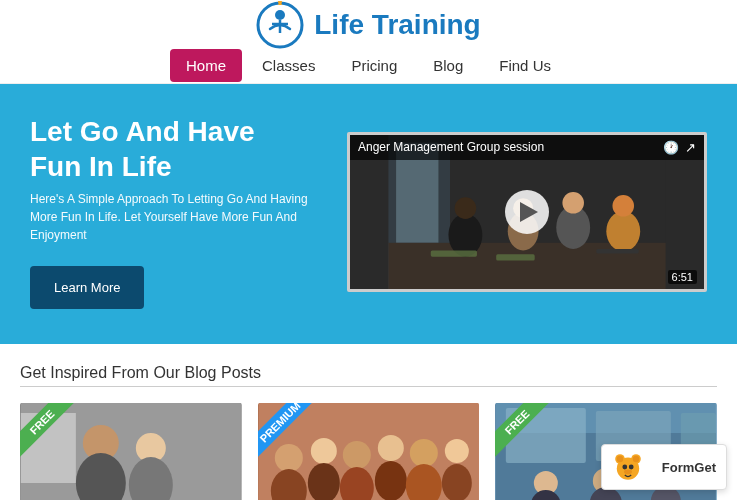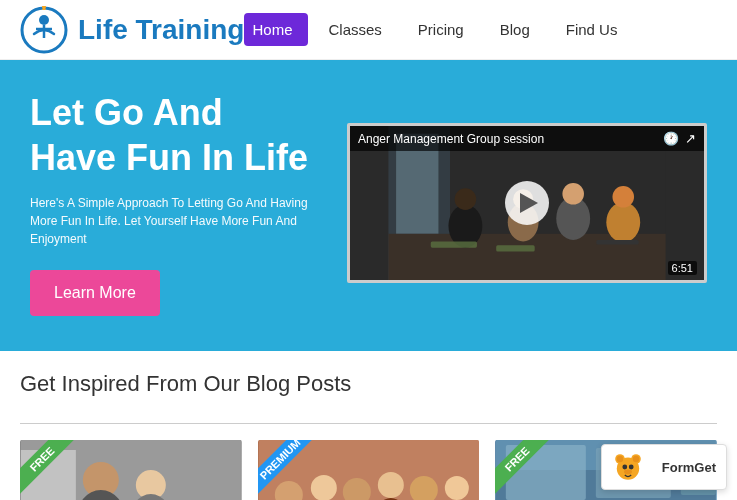--- a/index.html
+++ b/index.html
@@ -2,25 +2,26 @@
 <html><head>
   <meta charset="utf-8">
   <style>
     * { margin: 0; padding: 0; box-sizing: border-box; }
     body { font-family: Arial, sans-serif; width: 737px; background: #fff; overflow: hidden; }
 
     
     .header {
       display: flex;
       align-items: center;
-      justify-content: flex-start;
+      justify-content: center;
       padding: 12px 20px;
       background: #fff;
       border-bottom: 1px solid #eee;
-      height: 60px;
+      height: 84px;
+      flex-direction: column;
     }
     .logo-area {
       display: flex;
       align-items: center;
       gap: 10px;
     }
     .logo-icon {
       width: 48px;
       height: 48px;
     }
@@ -36,57 +37,56 @@
     }
     .nav-item {
       padding: 8px 16px;
       font-size: 15px;
       color: #333;
       cursor: pointer;
       border-radius: 3px;
       text-decoration: none;
     }
     .nav-item.active {
-      background: #6d28d9;
+      background: #be185d;
       color: #fff;
       border-radius: 4px;
-      padding-left: 8px;
     }
 
     
     .hero {
       background: #29acd9;
       padding: 30px 30px 35px 30px;
       display: flex;
       align-items: center;
       justify-content: space-between;
       min-height: 215px;
     }
     .hero-text {
       color: #fff;
       max-width: 280px;
     }
     .hero-title {
-      font-size: 36px;
+      font-size: 28px;
       font-weight: bold;
       line-height: 1.25;
-      margin-bottom: 14px;
+      margin-bottom: 6px;
     }
     .hero-desc {
       font-size: 12px;
       line-height: 1.5;
       margin-bottom: 22px;
       opacity: 0.95;
     }
     .learn-more-btn {
-      background: #ec4899;
+      background: #0c4a6e;
       color: #fff;
       border: none;
       padding: 14px 24px;
-      font-size: 16px;
+      font-size: 13px;
       border-radius: 4px;
       cursor: pointer;
       font-weight: 500;
     }
 
     
     .video-container {
       width: 360px;
       min-width: 360px;
       background: #111;
@@ -154,24 +154,24 @@
       border-radius: 2px;
       z-index: 2;
     }
 
     
     .blog-section {
       padding: 20px 20px 10px 20px;
       background: #fff;
     }
     .blog-title {
-      font-size: 22px;
+      font-size: 16px;
       color: #333;
       font-weight: normal;
-      margin-bottom: 26px;
+      margin-bottom: 4px;
     }
     .blog-divider {
       border: none;
       border-top: 1px solid #ccc;
       margin-bottom: 16px;
     }
     .blog-cards {
       display: flex;
       gap: 16px;
     }

